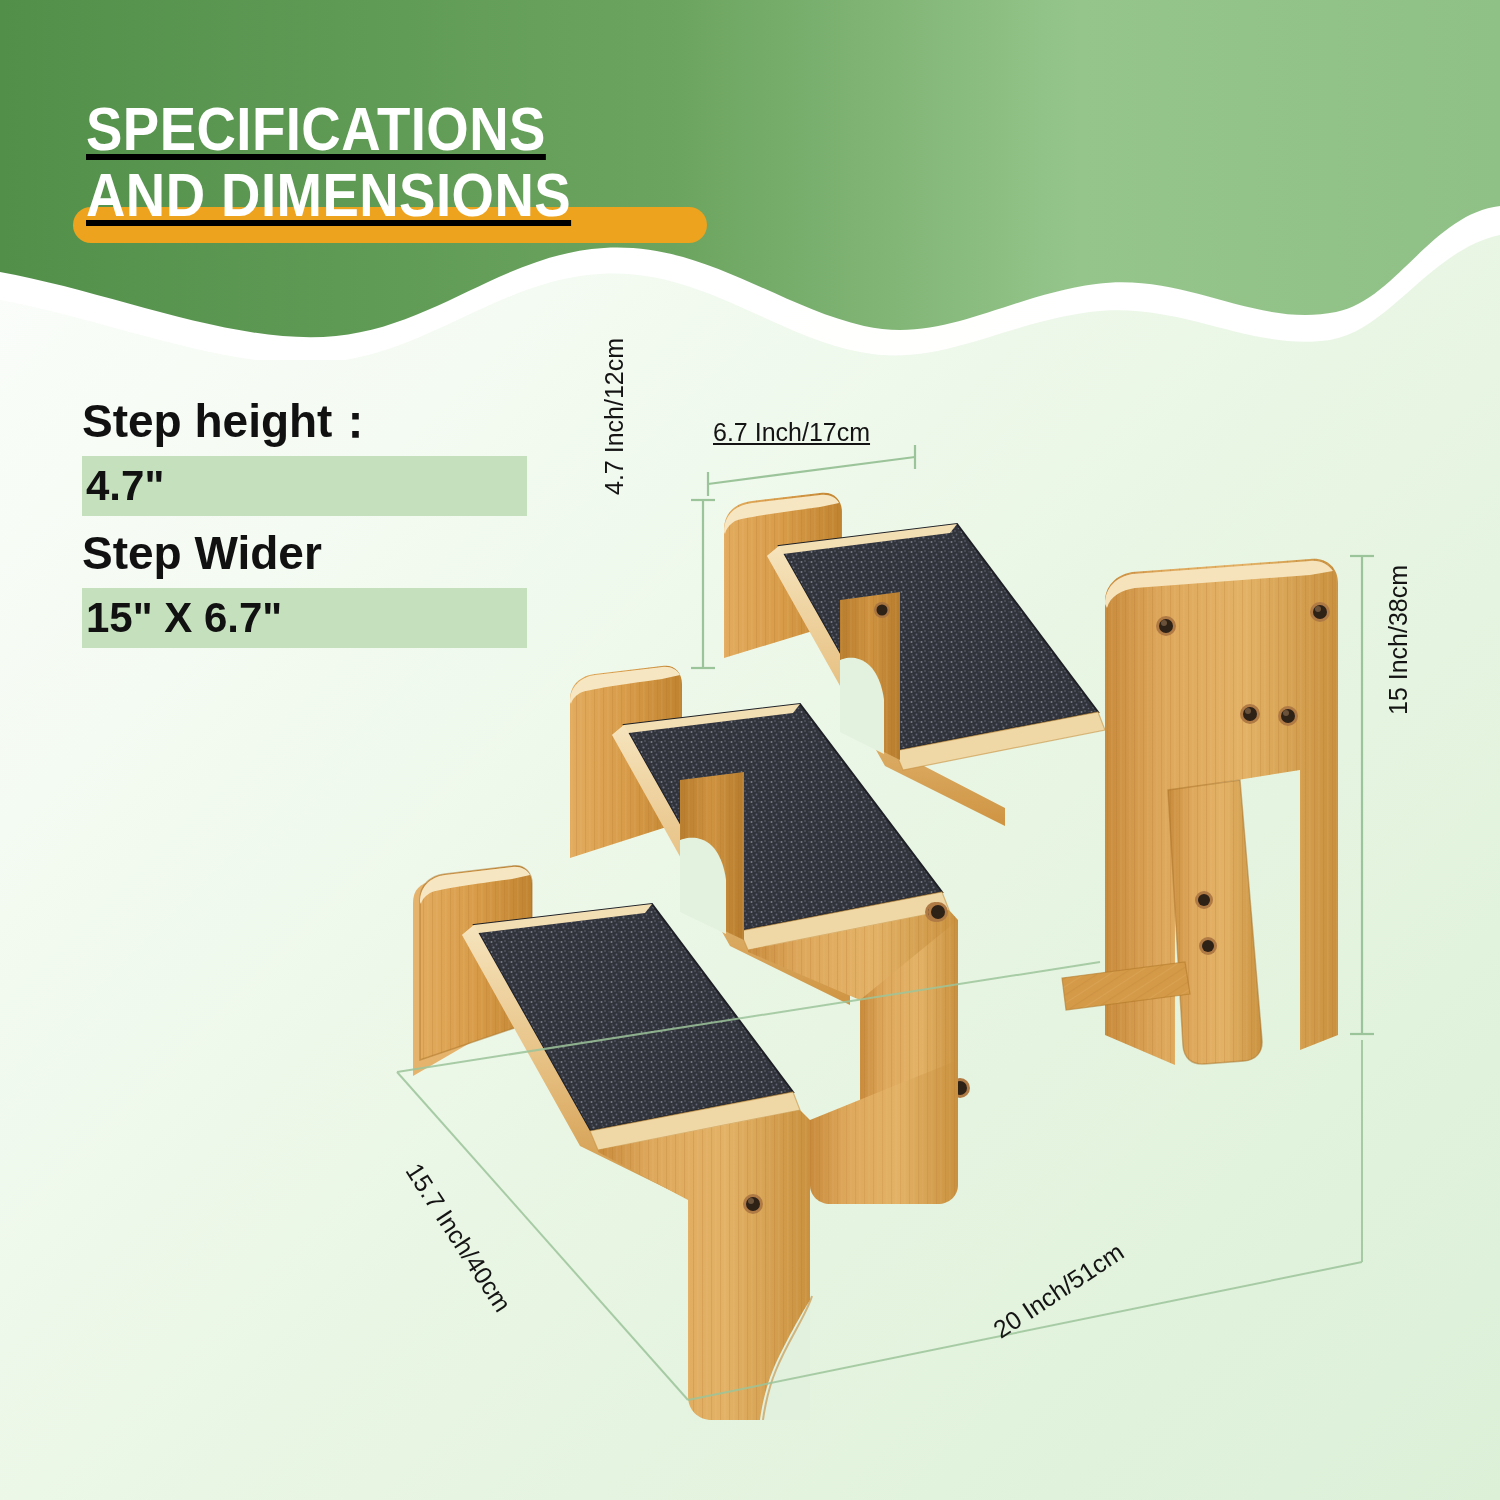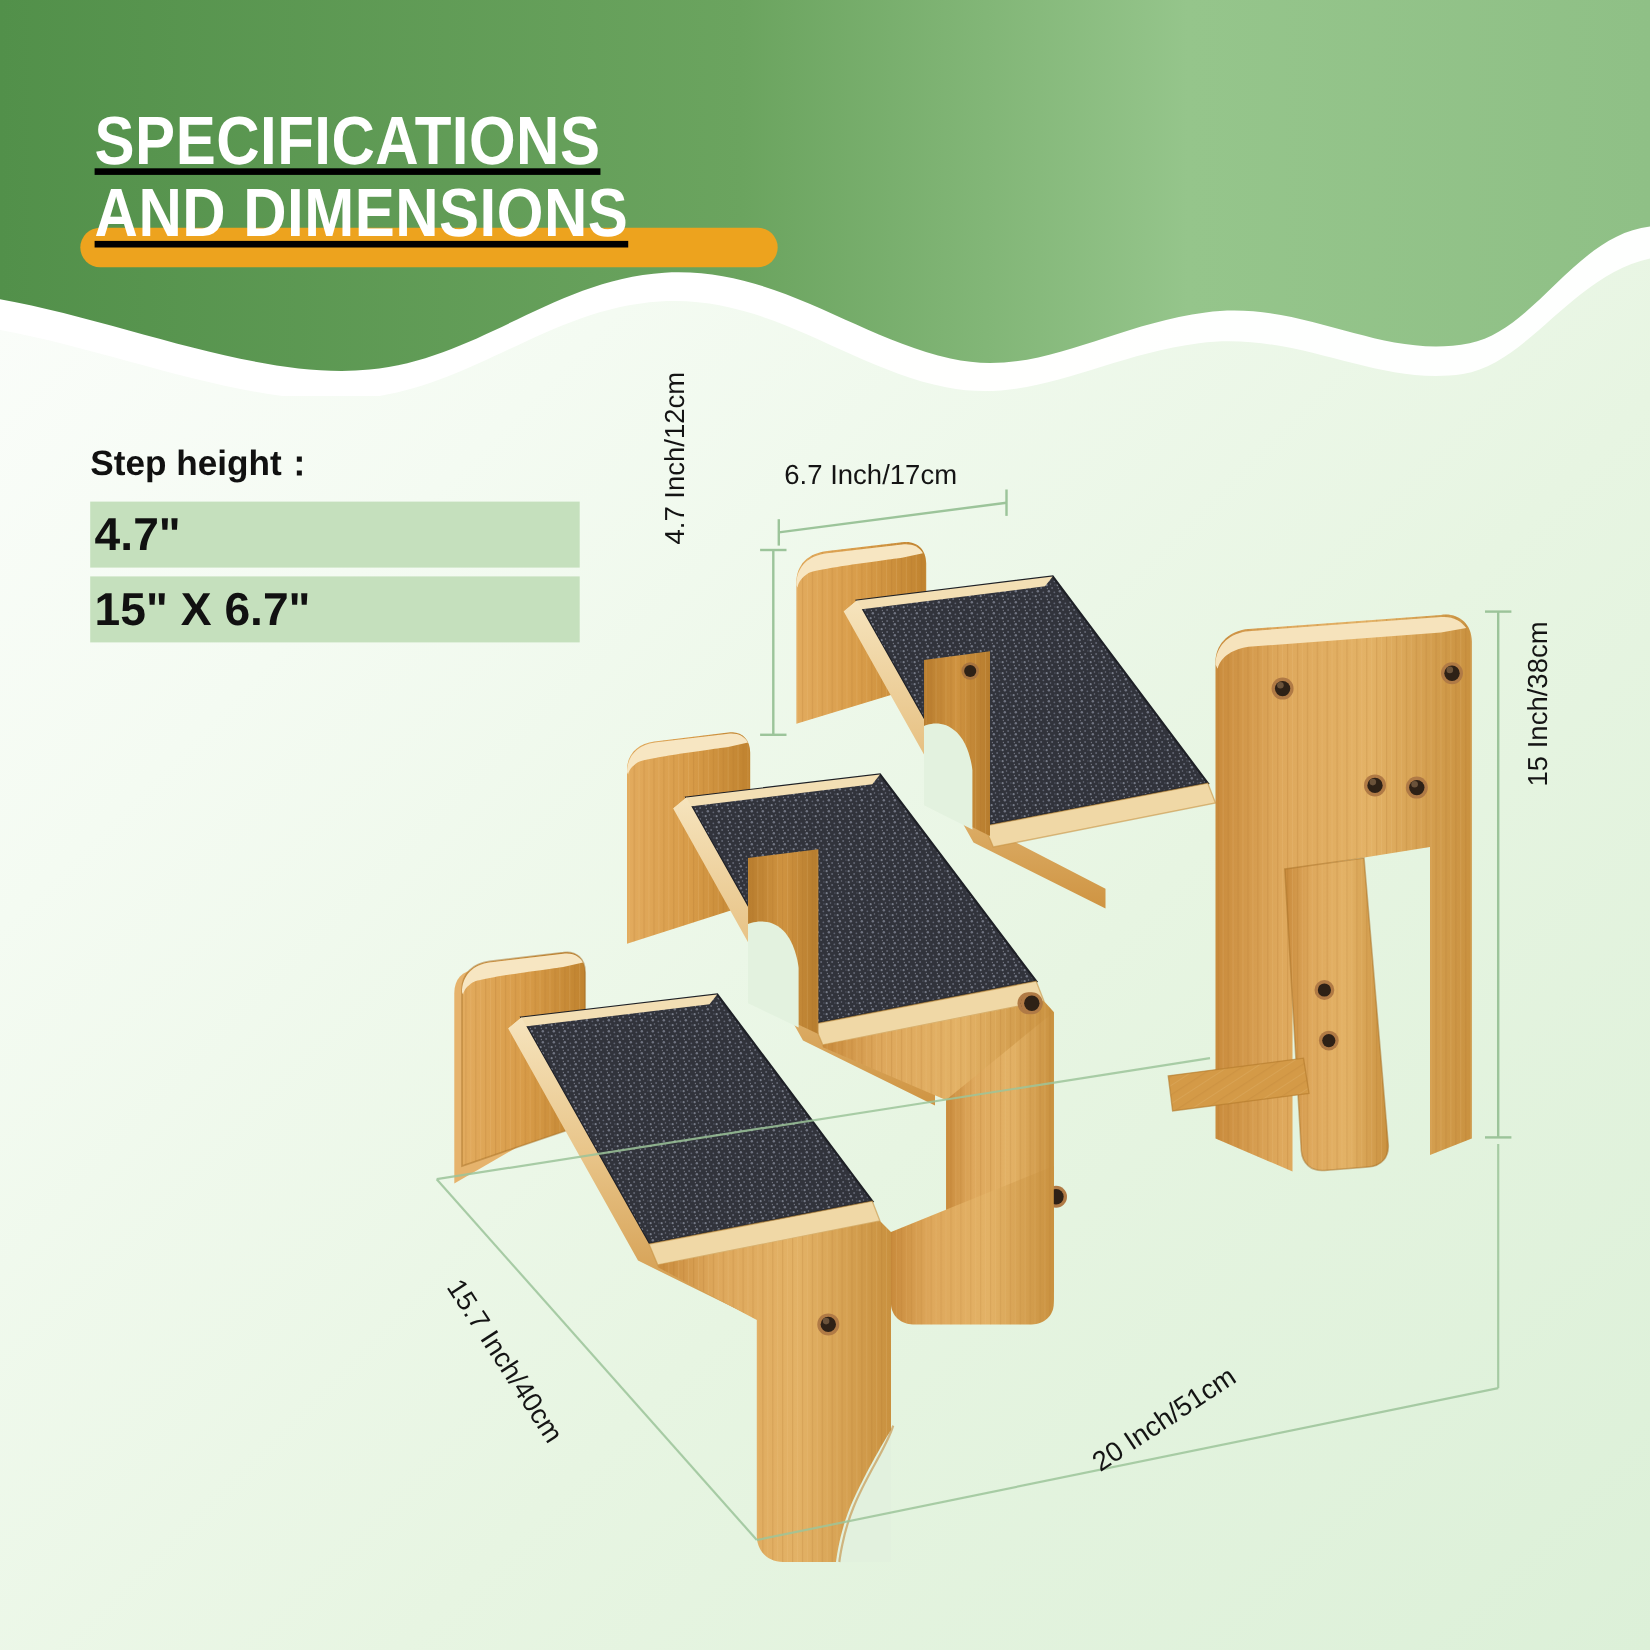--- a/index.html
+++ b/index.html
@@ -34,21 +34,21 @@
     letter-spacing:0.5px;
     color:#ffffff;
     transform:scaleX(0.88);
     transform-origin:left center;
     white-space:nowrap;
   }
 
   
   #spec-block{position:absolute;left:82px;top:392px;width:470px;z-index:6;}
   .spec-label{
-    font-size:32px;font-weight:bold;color:#111111;
+    font-size:46px;font-weight:bold;color:#111111;
     line-height:58px;white-space:nowrap;
   }
   .spec-value-wrap{
     background:#c5e0bd;
     width:445px;
     margin:6px 0 8px 0;
     padding:2px 0 2px 0;
   }
   .spec-value{
     font-size:42px;font-weight:bold;color:#111111;
@@ -61,21 +61,21 @@
 
   
   .dim-label{
     position:absolute;
     font-size:25px;
     color:#141414;
     white-space:nowrap;
     font-family:"Liberation Sans", sans-serif;
     z-index:8;
   }
-  #dim-top{left:713px;top:418px;}
+  #dim-top{left:713px;top:418px;text-decoration:underline;}
   #dim-left{left:600px;top:495px;transform:rotate(-90deg);transform-origin:left top;}
   #dim-right{left:1384px;top:715px;transform:rotate(-90deg);transform-origin:left top;}
   #dim-depth{left:424px;top:1158px;transform:rotate(57deg);transform-origin:left top;}
   #dim-width{left:988px;top:1320px;transform:rotate(-33.5deg);transform-origin:left top;}
 </style>
 </head>
 <body>
 
 <div id="page">
 
@@ -113,20 +113,21 @@
   <div id="title-block">
     <div class="title-line">SPECIFICATIONS</div>
     <div class="title-line">AND DIMENSIONS</div>
   </div>
 
   <div id="spec-block">
     <div class="spec-label">Step height：</div>
     <div class="spec-value-wrap">
       <div class="spec-value">4.7"</div>
     </div>
+    <div class="spec-label">Step Wider</div>
     <div class="spec-value-wrap">
       <div class="spec-value">15" X 6.7"</div>
     </div>
   </div>
 
   <div id="product">
   <svg width="1500" height="1500" viewBox="0 0 1500 1500">
     <defs>
 
       <linearGradient id="woodSideR" x1="0" y1="0" x2="1" y2="0">

